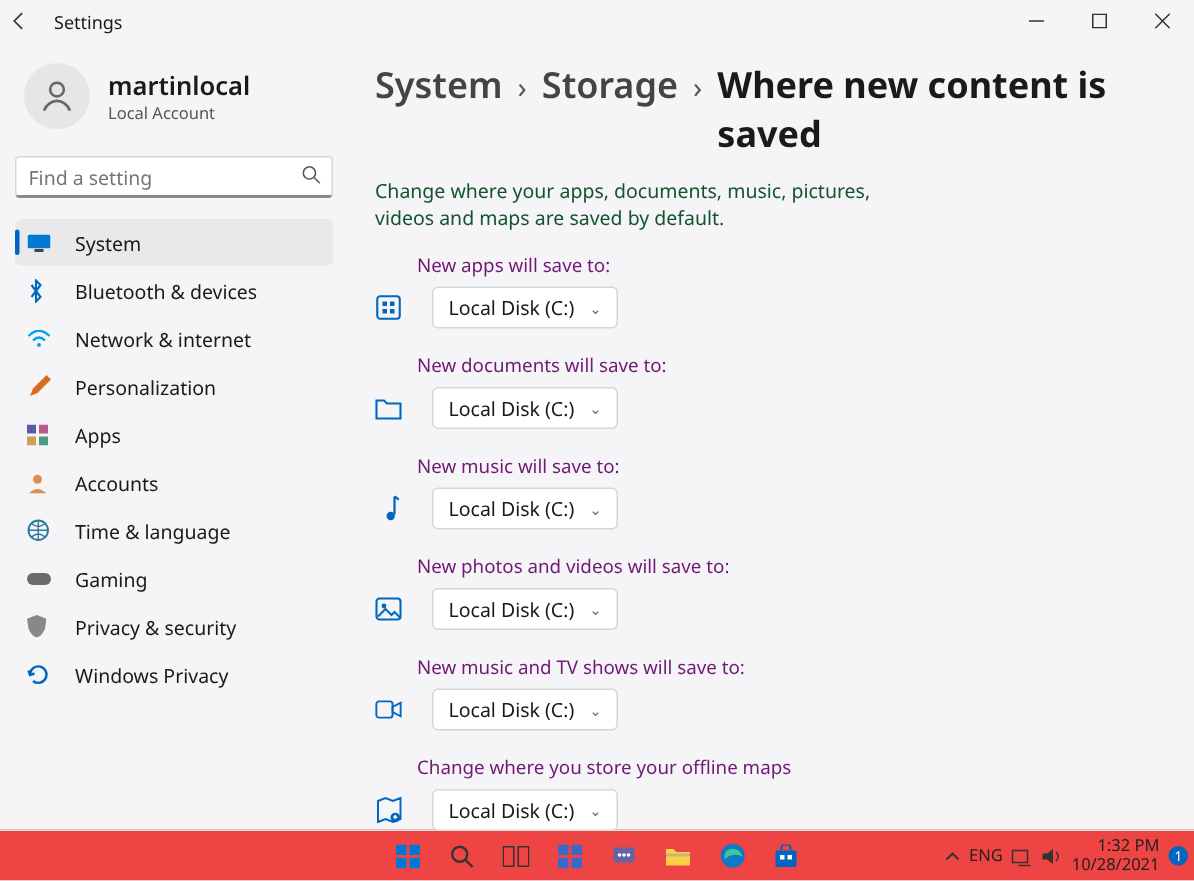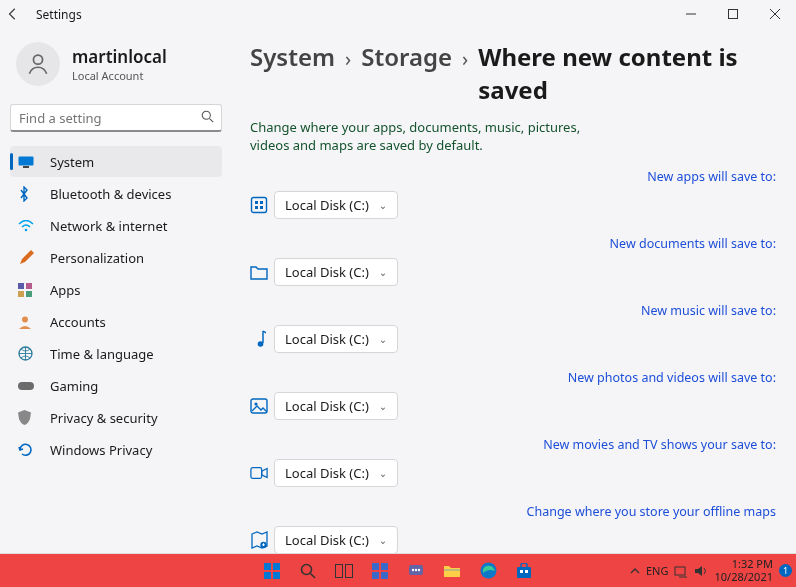--- a/index.html
+++ b/index.html
@@ -23,22 +23,22 @@
   .navitem.active { background: #e9e9ec; }
   .navitem.active::before { content:""; position:absolute; left:0; top:7px; bottom:7px; width:3px; background:#0067c0; border-radius:2px; }
   .navitem .nicon { width: 18px; text-align: center; font-size: 14px; }
   .main { flex: 1; padding: 4px 20px 0 18px; overflow: auto; }
   .crumbs { display: flex; align-items: baseline; gap: 10px; margin: 4px 0 12px 0; }
   .crumbs .c1 { font-size: 24px; font-weight: 600; color: #444; cursor:pointer; }
   .crumbs .sep { font-size: 20px; color: #555; }
   .crumbs .c3 { font-size: 24px; font-weight: 700; }
   .desc { font-size: 13px; color: #14532d; max-width: 360px; margin-bottom: 14px; }
   .setting { margin-bottom: 16px; }
-  .setting .lbl { font-size: 12.5px; color: #1d4ed8; margin-left: 28px; margin-bottom: 6px; text-align: right; }
-  .setting .row { display: flex; align-items: center; gap: 6px; text-align: right; }
+  .setting .lbl { font-size: 12.5px; color: #701a75; margin-left: 28px; margin-bottom: 6px; }
+  .setting .row { display: flex; align-items: center; gap: 20px; text-align: right; }
   .seticon { width: 18px; height: 18px; display:flex; align-items:center; justify-content:center; font-size:15px; color:#0067c0; }
   .dropdown { display:inline-flex; align-items:center; gap:10px; height:28px; padding:0 10px; background:#fff; border:1px solid #d6d6d8; border-radius:4px; font-size:13px; cursor:pointer; min-width:98px; justify-content:space-between; }
   .dropdown .chev { font-size:10px; color:#666; }
   .taskbar { position:absolute; bottom:0; left:0; right:0; height:34px; background:#ef4444; border-top:1px solid #ddd; display:flex; align-items:center; }
   .tcenter { position:absolute; left:50%; transform:translateX(-50%); display:flex; gap:4px; }
   .tbtn { width:32px; height:30px; display:flex; align-items:center; justify-content:center; border-radius:4px; cursor:pointer; font-size:15px;}
   .tright { position:absolute; right:4px; display:flex; align-items:center; gap:6px; font-size:11px; color:#222; }
   .tright .clock { text-align:right; line-height:1.15; }
   .badge { width:13px; height:13px; border-radius:50%; background:#0067c0; color:#fff; font-size:9px; display:flex; align-items:center; justify-content:center; }
   svg { display:block; }
@@ -261,21 +261,21 @@
             </svg>
           </span>
         <div class="dropdown">
           <span>Local Disk (C:)</span>
           <span class="chev">⌄</span>
         </div>
       </div>
     </div>
 
     <div class="setting">
-      <div class="lbl">New movies and TV shows your save to:</div>
+      <div class="lbl">New music and TV shows will save to:</div>
       <div class="row">
         <span class="seticon">
             <svg width="20" height="14" viewBox="0 0 20 14">
               <rect x="1" y="1" width="12" height="12" rx="2" stroke="#0067c0" fill="none" stroke-width="1.4"></rect>
               <path d="M13 5 L19 2 L19 12 L13 9 Z" stroke="#0067c0" fill="none" stroke-width="1.4"></path>
             </svg>
           </span>
         <div class="dropdown">
           <span>Local Disk (C:)</span>
           <span class="chev">⌄</span>

